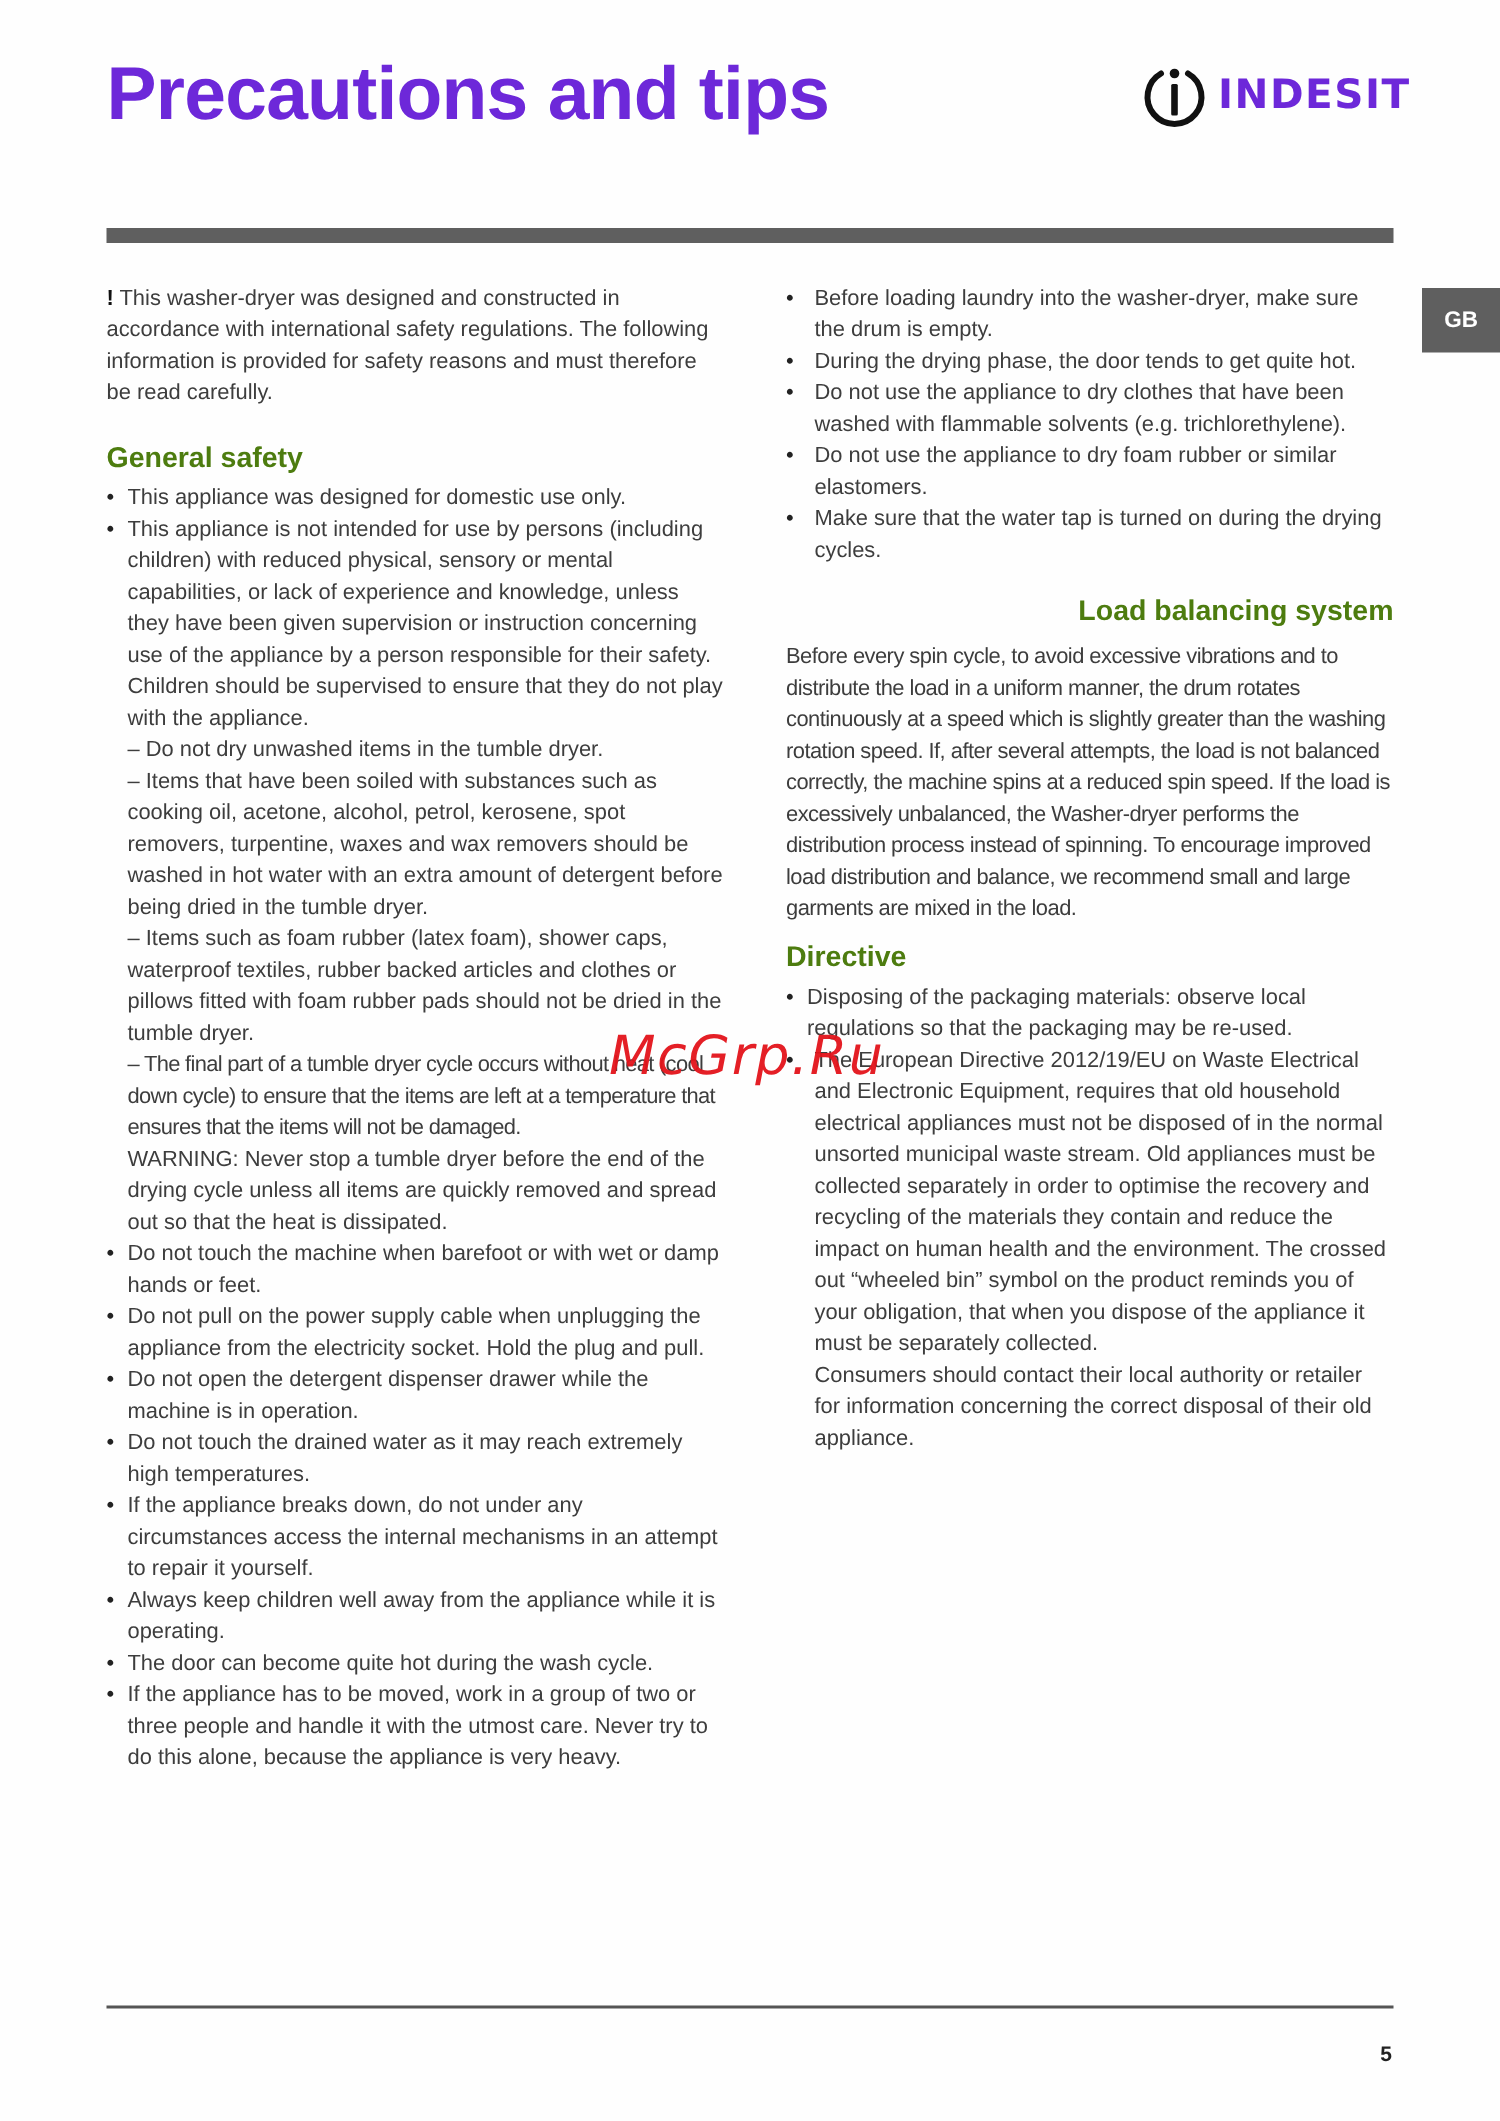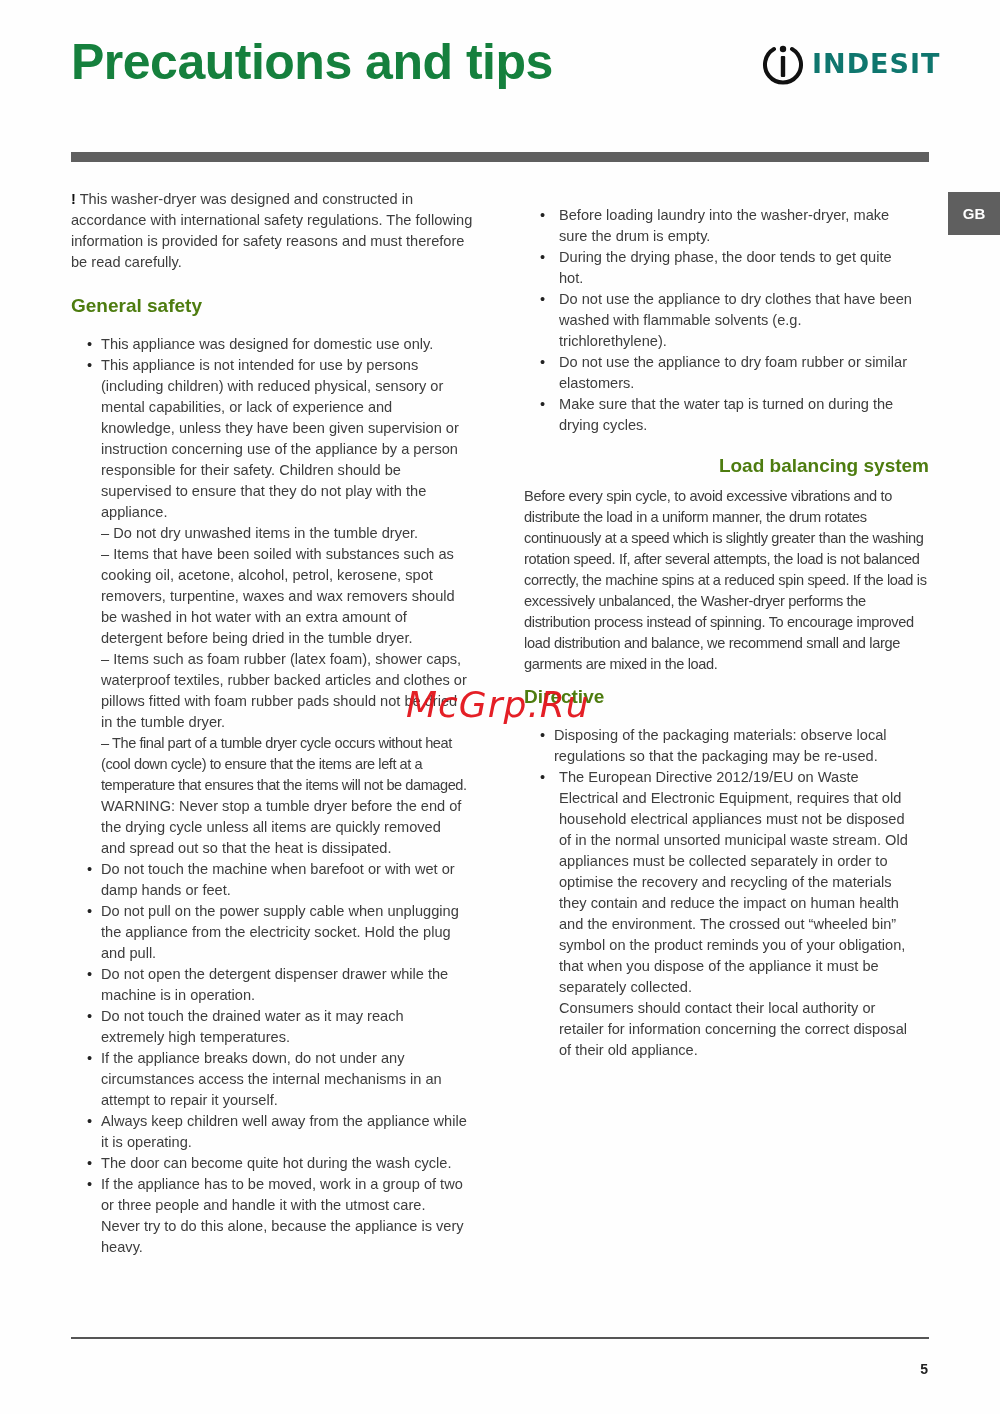--- a/index.html
+++ b/index.html
@@ -3,47 +3,47 @@
   <meta charset="utf-8">
   <style>
     html, body { margin: 0; padding: 0; }
     body {
       width: 1000px; height: 1414px; background: #fefefe; position: relative;
       font-family: "Liberation Sans", sans-serif; color: #3a3a3a; overflow: hidden;
     }
     .title {
       position: absolute; left: 71px; top: 32px; margin: 0;
       font-family: "Liberation Sans", sans-serif; font-weight: bold;
-      font-size: 50px; letter-spacing: -0.5px; color: #15803d; line-height: 60px;
+      font-size: 50px; letter-spacing: -0.5px; color: #6d28d9; line-height: 60px;
     }
     .logo {
       position: absolute; left: 760px; top: 42px; height: 44px;
       display: flex; align-items: center; gap: 6px; color: #111;
     }
     .logo svg { display: block; }
     .logo .brand {
       font-family: "DejaVu Sans", sans-serif; font-weight: bold; font-size: 27px;
-      letter-spacing: 1px; line-height: 44px; color: #0f766e;
+      letter-spacing: 1px; line-height: 44px; color: #6d28d9;
     }
     .topbar {
       position: absolute; left: 71px; top: 152px; width: 858px; height: 10px; background: #5f5f5f;
     }
     .lang-tab {
       position: absolute; left: 948px; top: 192px; width: 52px; height: 43px; background: #5f5f5f;
       color: #fff; font-weight: bold; font-size: 15px; display: flex; align-items: center; justify-content: center;
     }
     .col { position: absolute; font-size: 14.6px; line-height: 21px; color: #3d3d3d; }
     .col-left { left: 71px; top: 189px; width: 412px; }
     .col-right { left: 524px; top: 189px; width: 405px; }
     p { margin: 0; }
     h2 {
       margin: 0; font-size: 19px; font-weight: bold; color: #4d7c0f; line-height: 24px;
     }
     .excl { font-weight: bold; color: #111; }
-    ul { list-style: none; margin: 16px; padding: 0; }
+    ul { list-style: none; margin: 0; padding: 0; }
     li { position: relative; padding-left: 14px; }
     li::before {
       content: "•"; position: absolute; left: 0; top: 0; color: #222;
     }
     .col-right li { padding-left: 19px; }
     .sub { display: block; }
     .mt-intro-h { margin-top: 21px; margin-bottom: 4px; }
     .mt-h { margin-top: 18px; margin-bottom: 8px; text-align: right; }
     .mt-h2 { margin-top: 10px; margin-bottom: 4px; }
     .bottom-rule {

